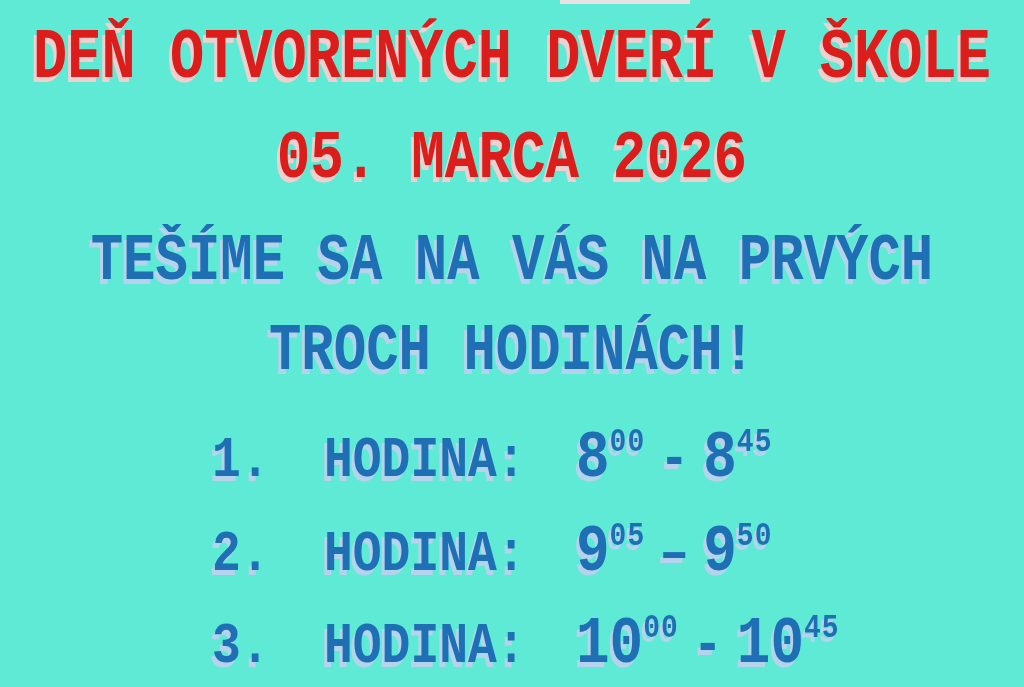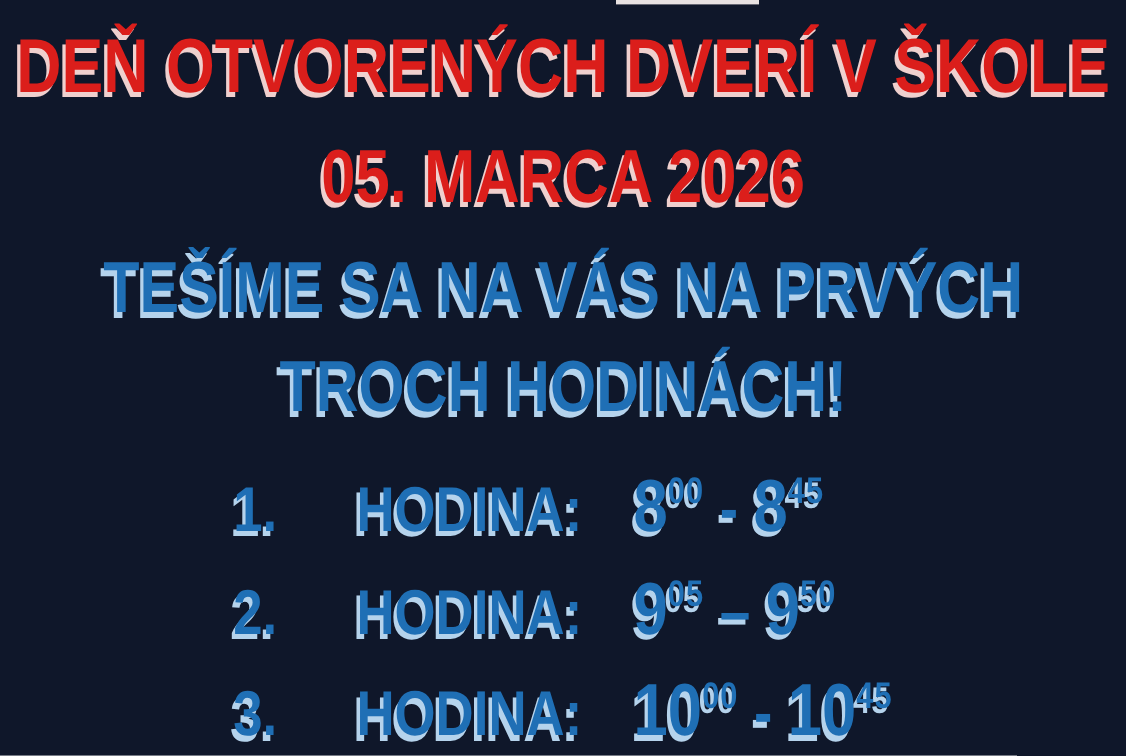--- a/index.html
+++ b/index.html
@@ -4,23 +4,23 @@
 <style>
   html, body {
     margin: 0;
     padding: 0;
     background: #ffffff;
   }
   .poster {
     position: relative;
     width: 1024px;
     height: 687px;
-    background: #0f172a;
+    background: #5eead4;
     overflow: hidden;
-    font-family: Liberation Sans, sans-serif;
+    font-family: Liberation Mono, monospace;
   }
   
   .top-artifact {
     position: absolute;
     left: 560px;
     top: 0;
     width: 130px;
     height: 4px;
     background: #e8e2e2;
   }

